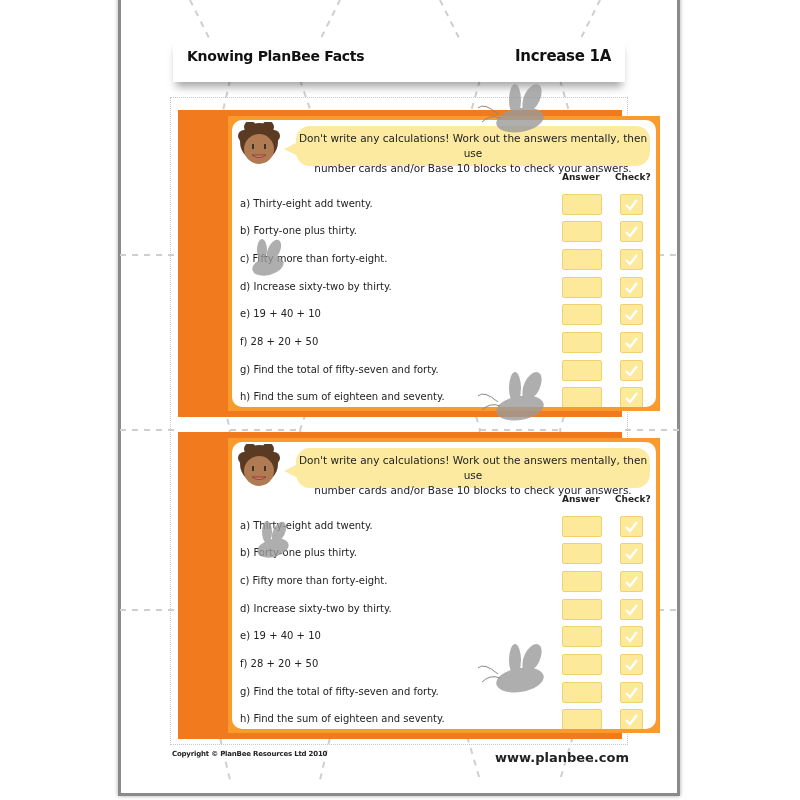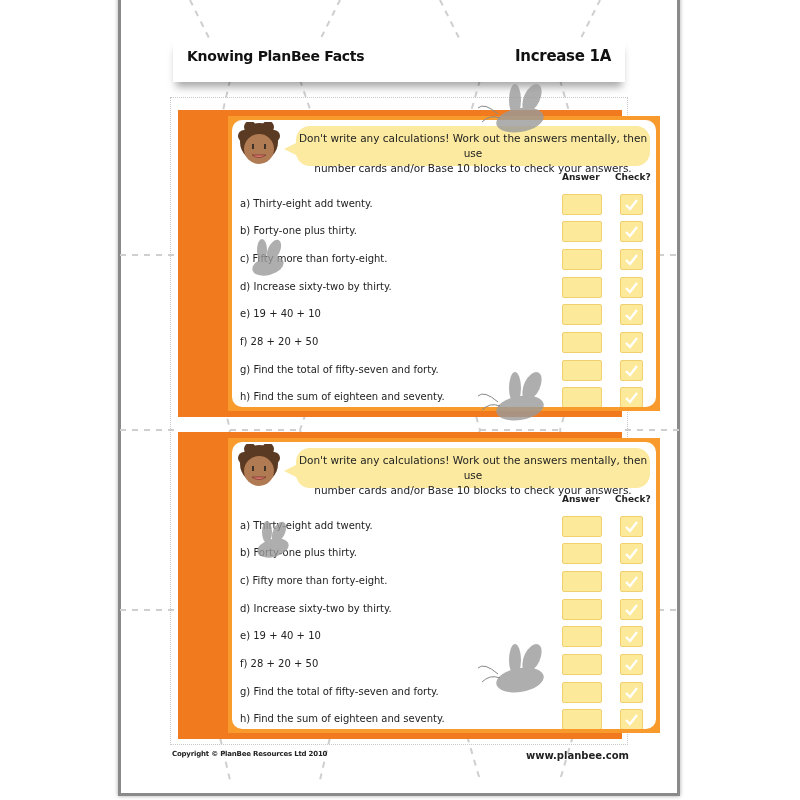--- a/index.html
+++ b/index.html
@@ -65,21 +65,21 @@
   .chk-box {
     position:absolute; left:388px; width:23px; height:21px; background:#fde99a; border:1px solid #f1d070; box-sizing:border-box;
     border-radius:2px;
   }
   .chk-box svg { position:absolute; left:3px; top:3px; }
   .bee { position:absolute; pointer-events:none; }
   .footer-left {
     position:absolute; left:172px; top:750px; font-size:7px; font-weight:bold; color:#222; letter-spacing:-0.2px;
   }
   .footer-right {
-    position:absolute; right:171px; top:750px; font-size:10px; font-weight:bold; color:#222;
+    position:absolute; right:171px; top:750px; font-size:13px; font-weight:bold; color:#222;
   }
 </style>
 </head>
 <body>
 
 <div class="page"></div>
 
 <svg class="bg-pattern" width="800" height="800">
   <g stroke="#cfcfcf" stroke-width="2" stroke-dasharray="6,6" fill="none">
     <line x1="190" y1="0" x2="230" y2="80"></line>

